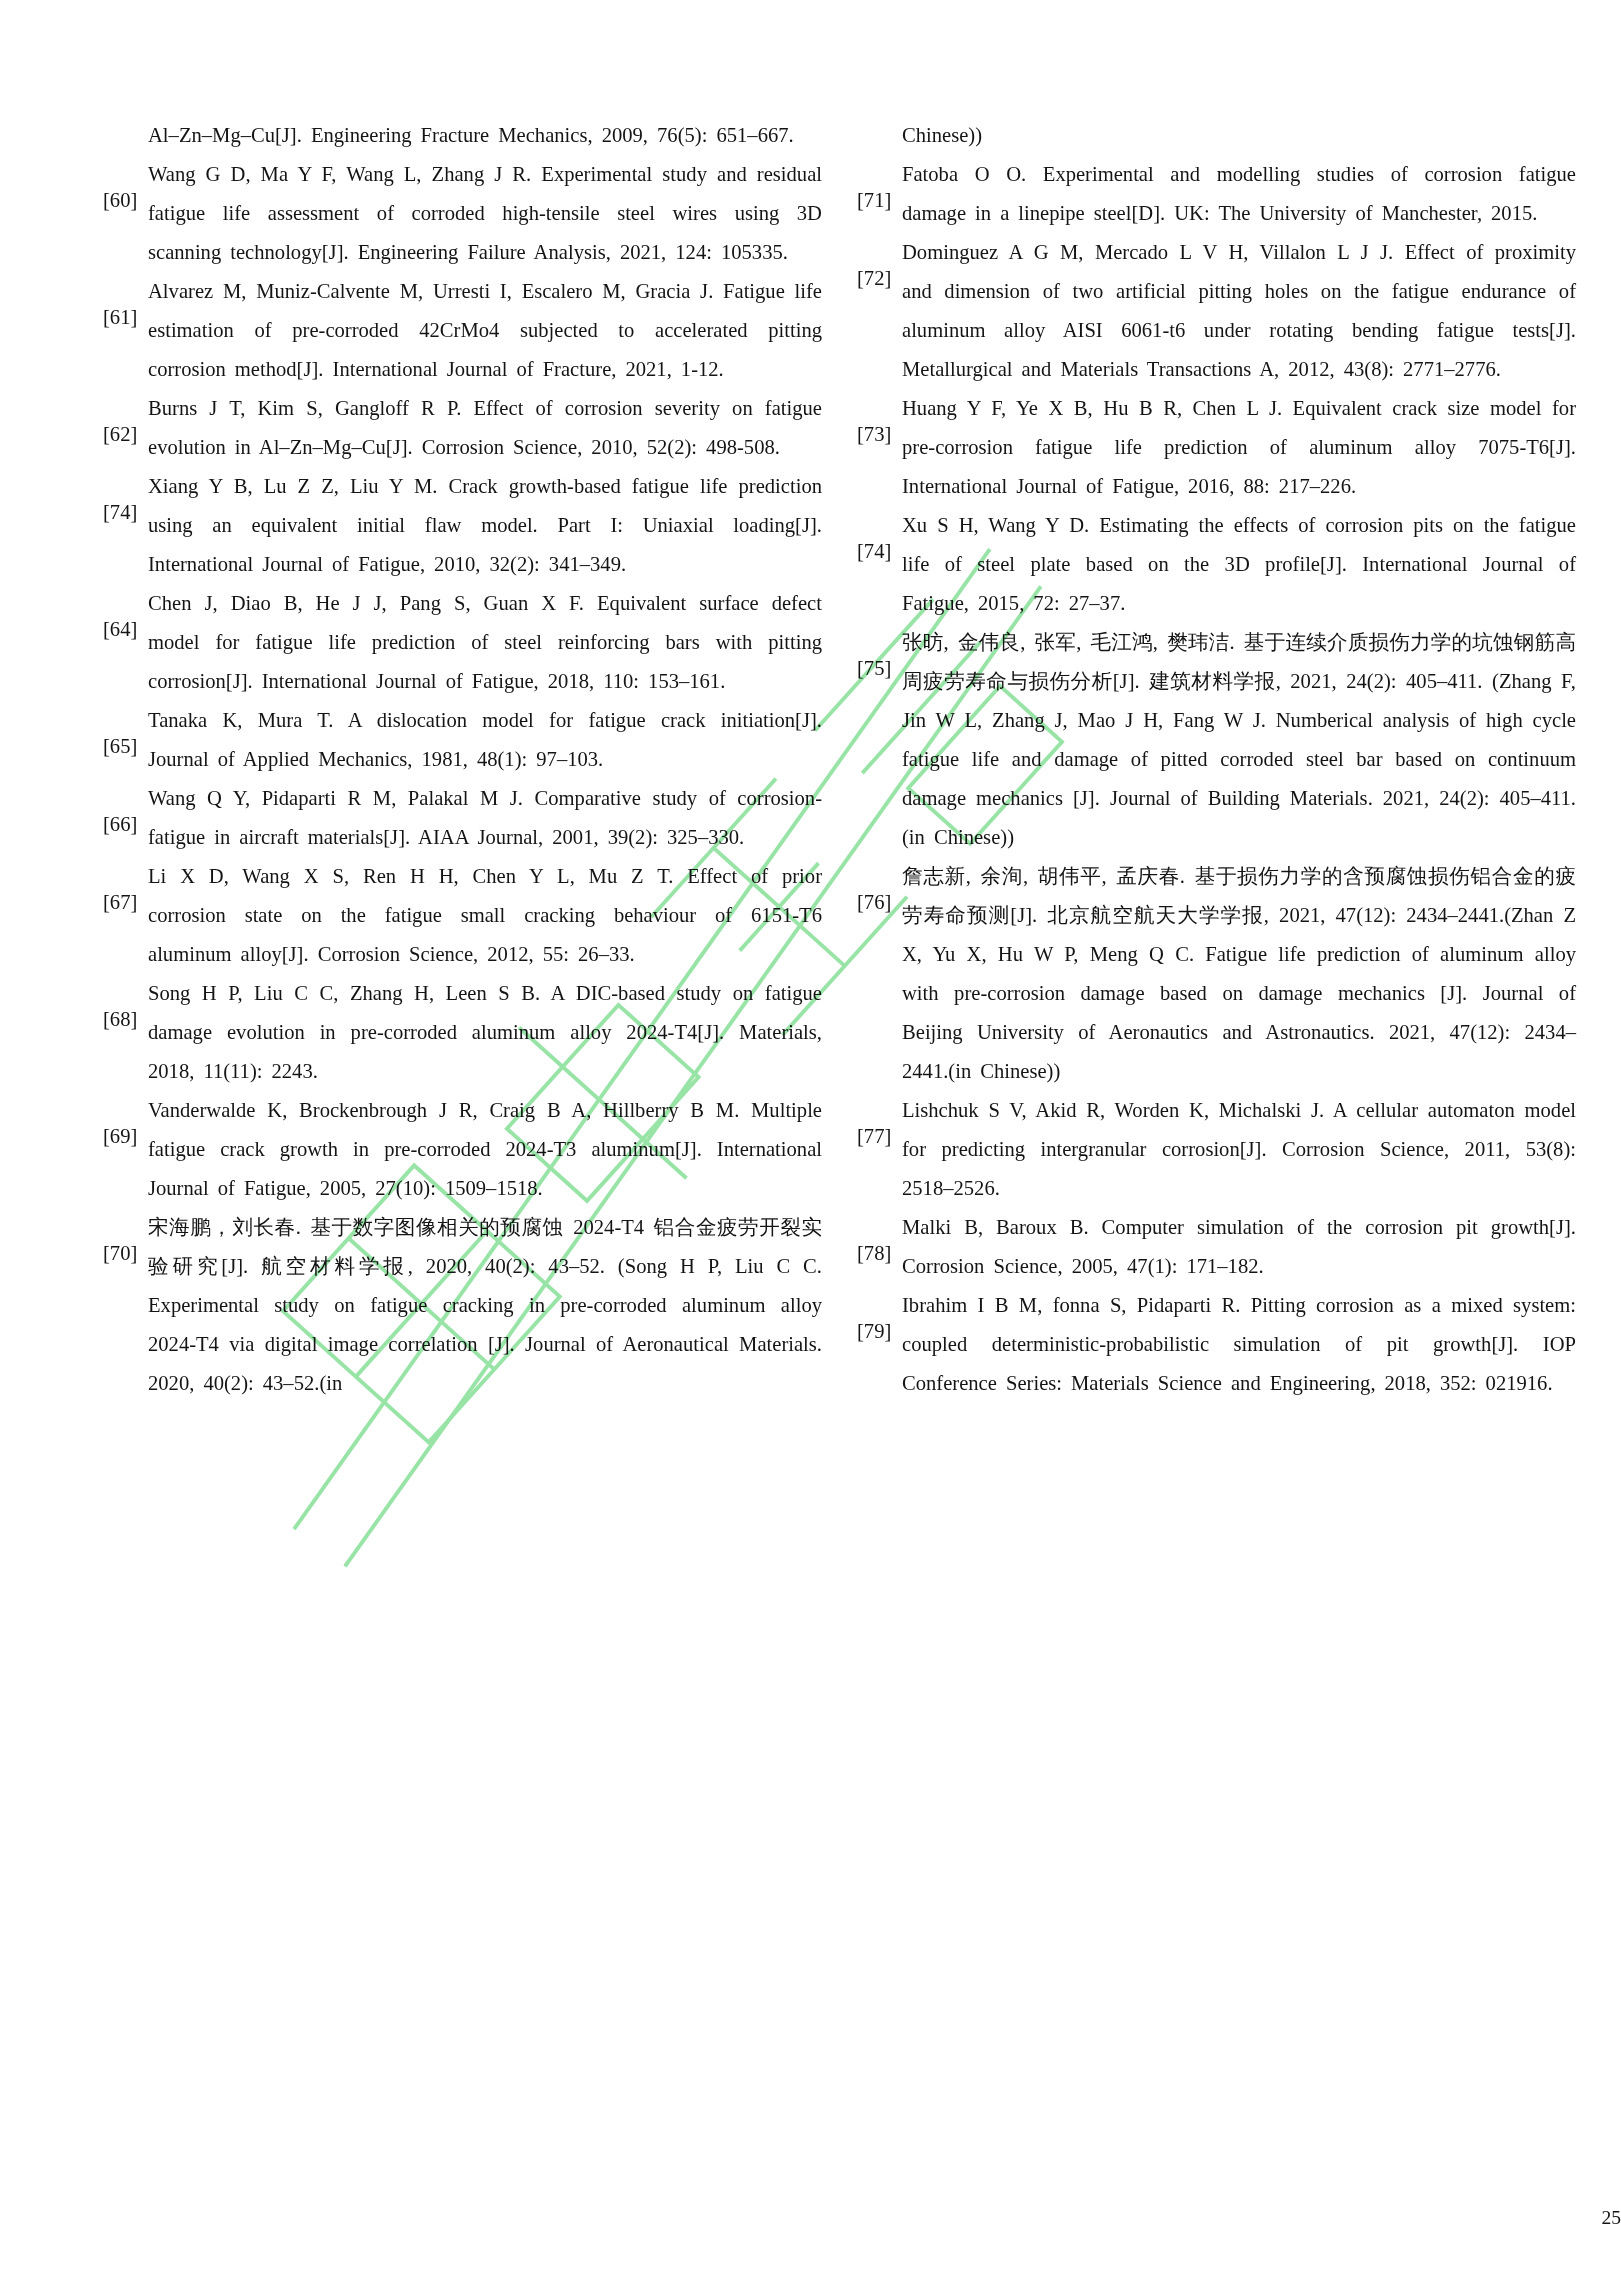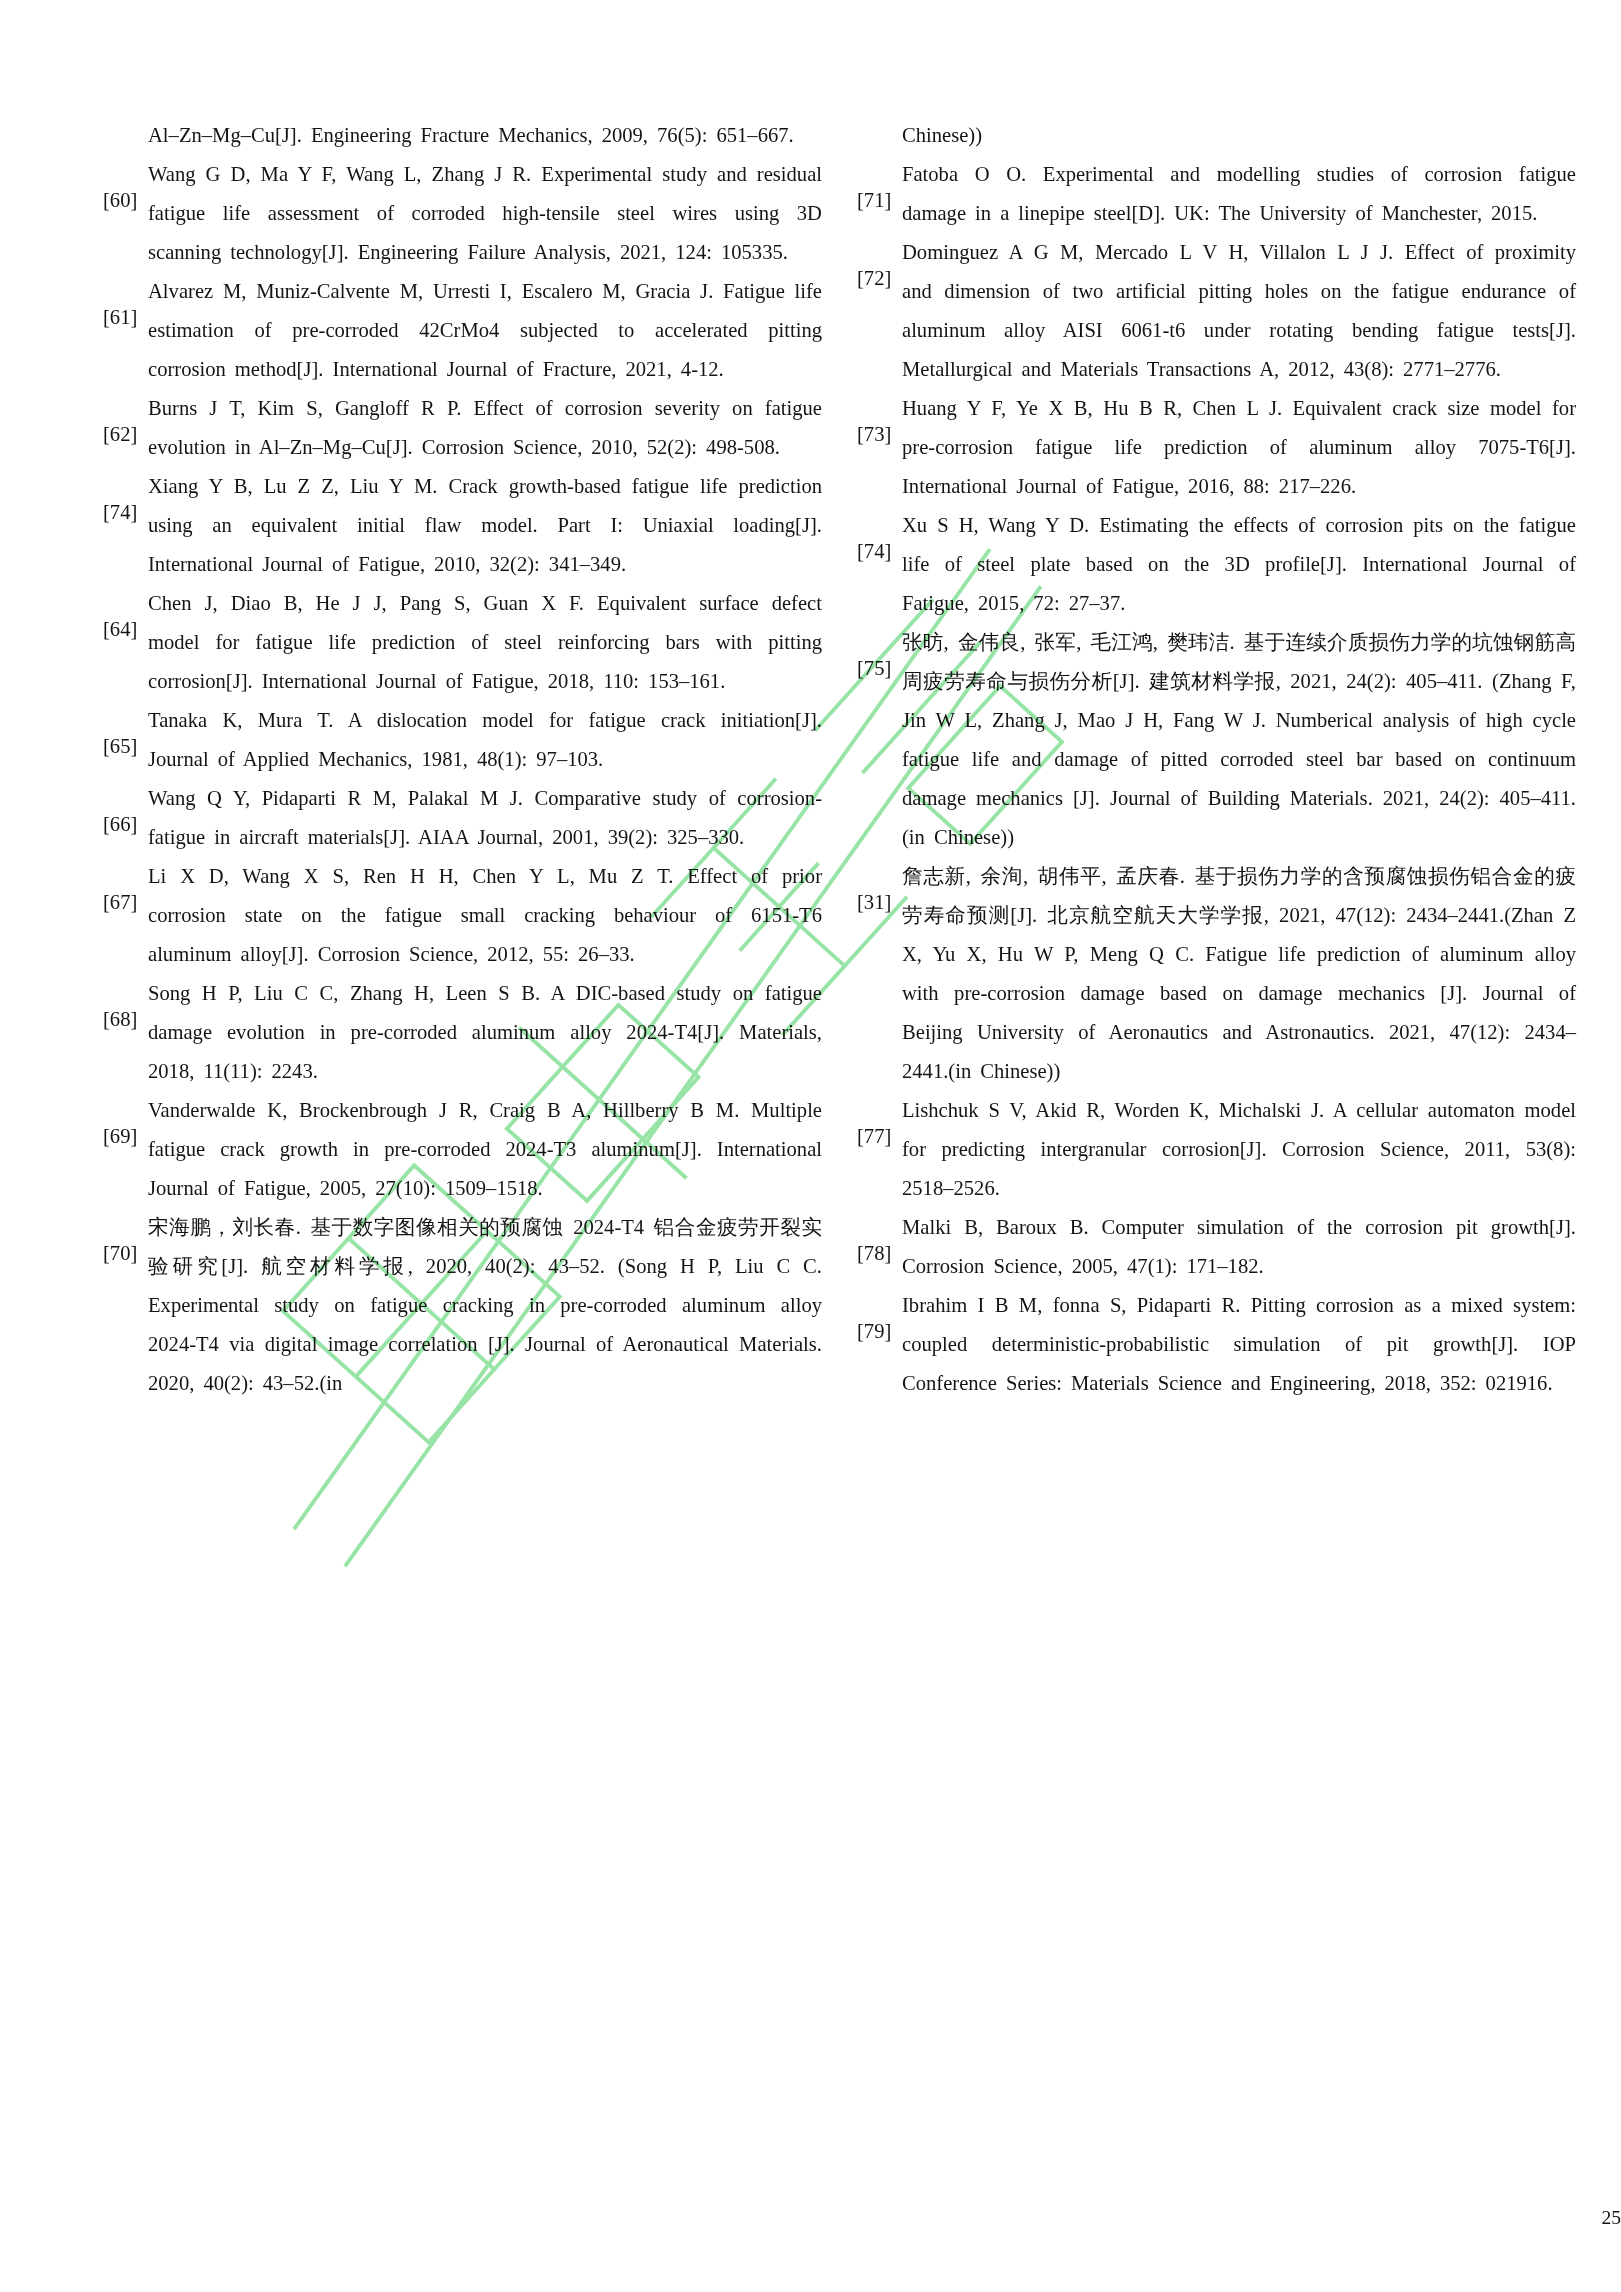--- a/index.html
+++ b/index.html
@@ -101,21 +101,21 @@
         <div class="ref">
           <span class="ref-label"></span>
           <span class="ref-text">Al–Zn–Mg–Cu[J]. Engineering Fracture Mechanics, 2009, 76(5): 651–667.</span>
         </div>
         <div class="ref">
           <span class="ref-label">[60]</span>
           <span class="ref-text">Wang G D, Ma Y F, Wang L, Zhang J R. Experimental study and residual fatigue life assessment of corroded high-tensile steel wires using 3D scanning technology[J]. Engineering Failure Analysis, 2021, 124: 105335.</span>
         </div>
         <div class="ref">
           <span class="ref-label">[61]</span>
-          <span class="ref-text">Alvarez M, Muniz-Calvente M, Urresti I, Escalero M, Gracia J. Fatigue life estimation of pre-corroded 42CrMo4 subjected to accelerated pitting corrosion method[J]. International Journal of Fracture, 2021, 4-12.</span>
+          <span class="ref-text">Alvarez M, Muniz-Calvente M, Urresti I, Escalero M, Gracia J. Fatigue life estimation of pre-corroded 42CrMo4 subjected to accelerated pitting corrosion method[J]. International Journal of Fracture, 2021, 1-12.</span>
         </div>
         <div class="ref">
           <span class="ref-label">[62]</span>
           <span class="ref-text">Burns J T, Kim S, Gangloff R P. Effect of corrosion severity on fatigue evolution in Al–Zn–Mg–Cu[J]. Corrosion Science, 2010, 52(2): 498-508.</span>
         </div>
         <div class="ref">
           <span class="ref-label">[74]</span>
           <span class="ref-text">Xiang Y B, Lu Z Z, Liu Y M. Crack growth-based fatigue life prediction using an equivalent initial flaw model. Part I: Uniaxial loading[J]. International Journal of Fatigue, 2010, 32(2): 341–349.</span>
         </div>
         <div class="ref">
@@ -166,21 +166,21 @@
         </div>
         <div class="ref">
           <span class="ref-label">[74]</span>
           <span class="ref-text">Xu S H, Wang Y D. Estimating the effects of corrosion pits on the fatigue life of steel plate based on the 3D profile[J]. International Journal of Fatigue, 2015, 72: 27–37.</span>
         </div>
         <div class="ref">
           <span class="ref-label">[75]</span>
           <span class="ref-text">张昉, 金伟良, 张军, 毛江鸿, 樊玮洁. 基于连续介质损伤力学的坑蚀钢筋高周疲劳寿命与损伤分析[J]. 建筑材料学报, 2021, 24(2): 405–411. (Zhang F, Jin W L, Zhang J, Mao J H, Fang W J. Numberical analysis of high cycle fatigue life and damage of pitted corroded steel bar based on continuum damage mechanics [J]. Journal of Building Materials. 2021, 24(2): 405–411.(in Chinese))</span>
         </div>
         <div class="ref">
-          <span class="ref-label">[31]</span>
+          <span class="ref-label">[76]</span>
           <span class="ref-text">詹志新, 余洵, 胡伟平, 孟庆春. 基于损伤力学的含预腐蚀损伤铝合金的疲劳寿命预测[J]. 北京航空航天大学学报, 2021, 47(12): 2434–2441.(Zhan Z X, Yu X, Hu W P, Meng Q C. Fatigue life prediction of aluminum alloy with pre-corrosion damage based on damage mechanics [J]. Journal of Beijing University of Aeronautics and Astronautics. 2021, 47(12): 2434–2441.(in Chinese))</span>
         </div>
         <div class="ref">
           <span class="ref-label">[77]</span>
           <span class="ref-text">Lishchuk S V, Akid R, Worden K, Michalski J. A cellular automaton model for predicting intergranular corrosion[J]. Corrosion Science, 2011, 53(8): 2518–2526.</span>
         </div>
         <div class="ref">
           <span class="ref-label">[78]</span>
           <span class="ref-text">Malki B, Baroux B. Computer simulation of the corrosion pit growth[J]. Corrosion Science, 2005, 47(1): 171–182.</span>
         </div>

